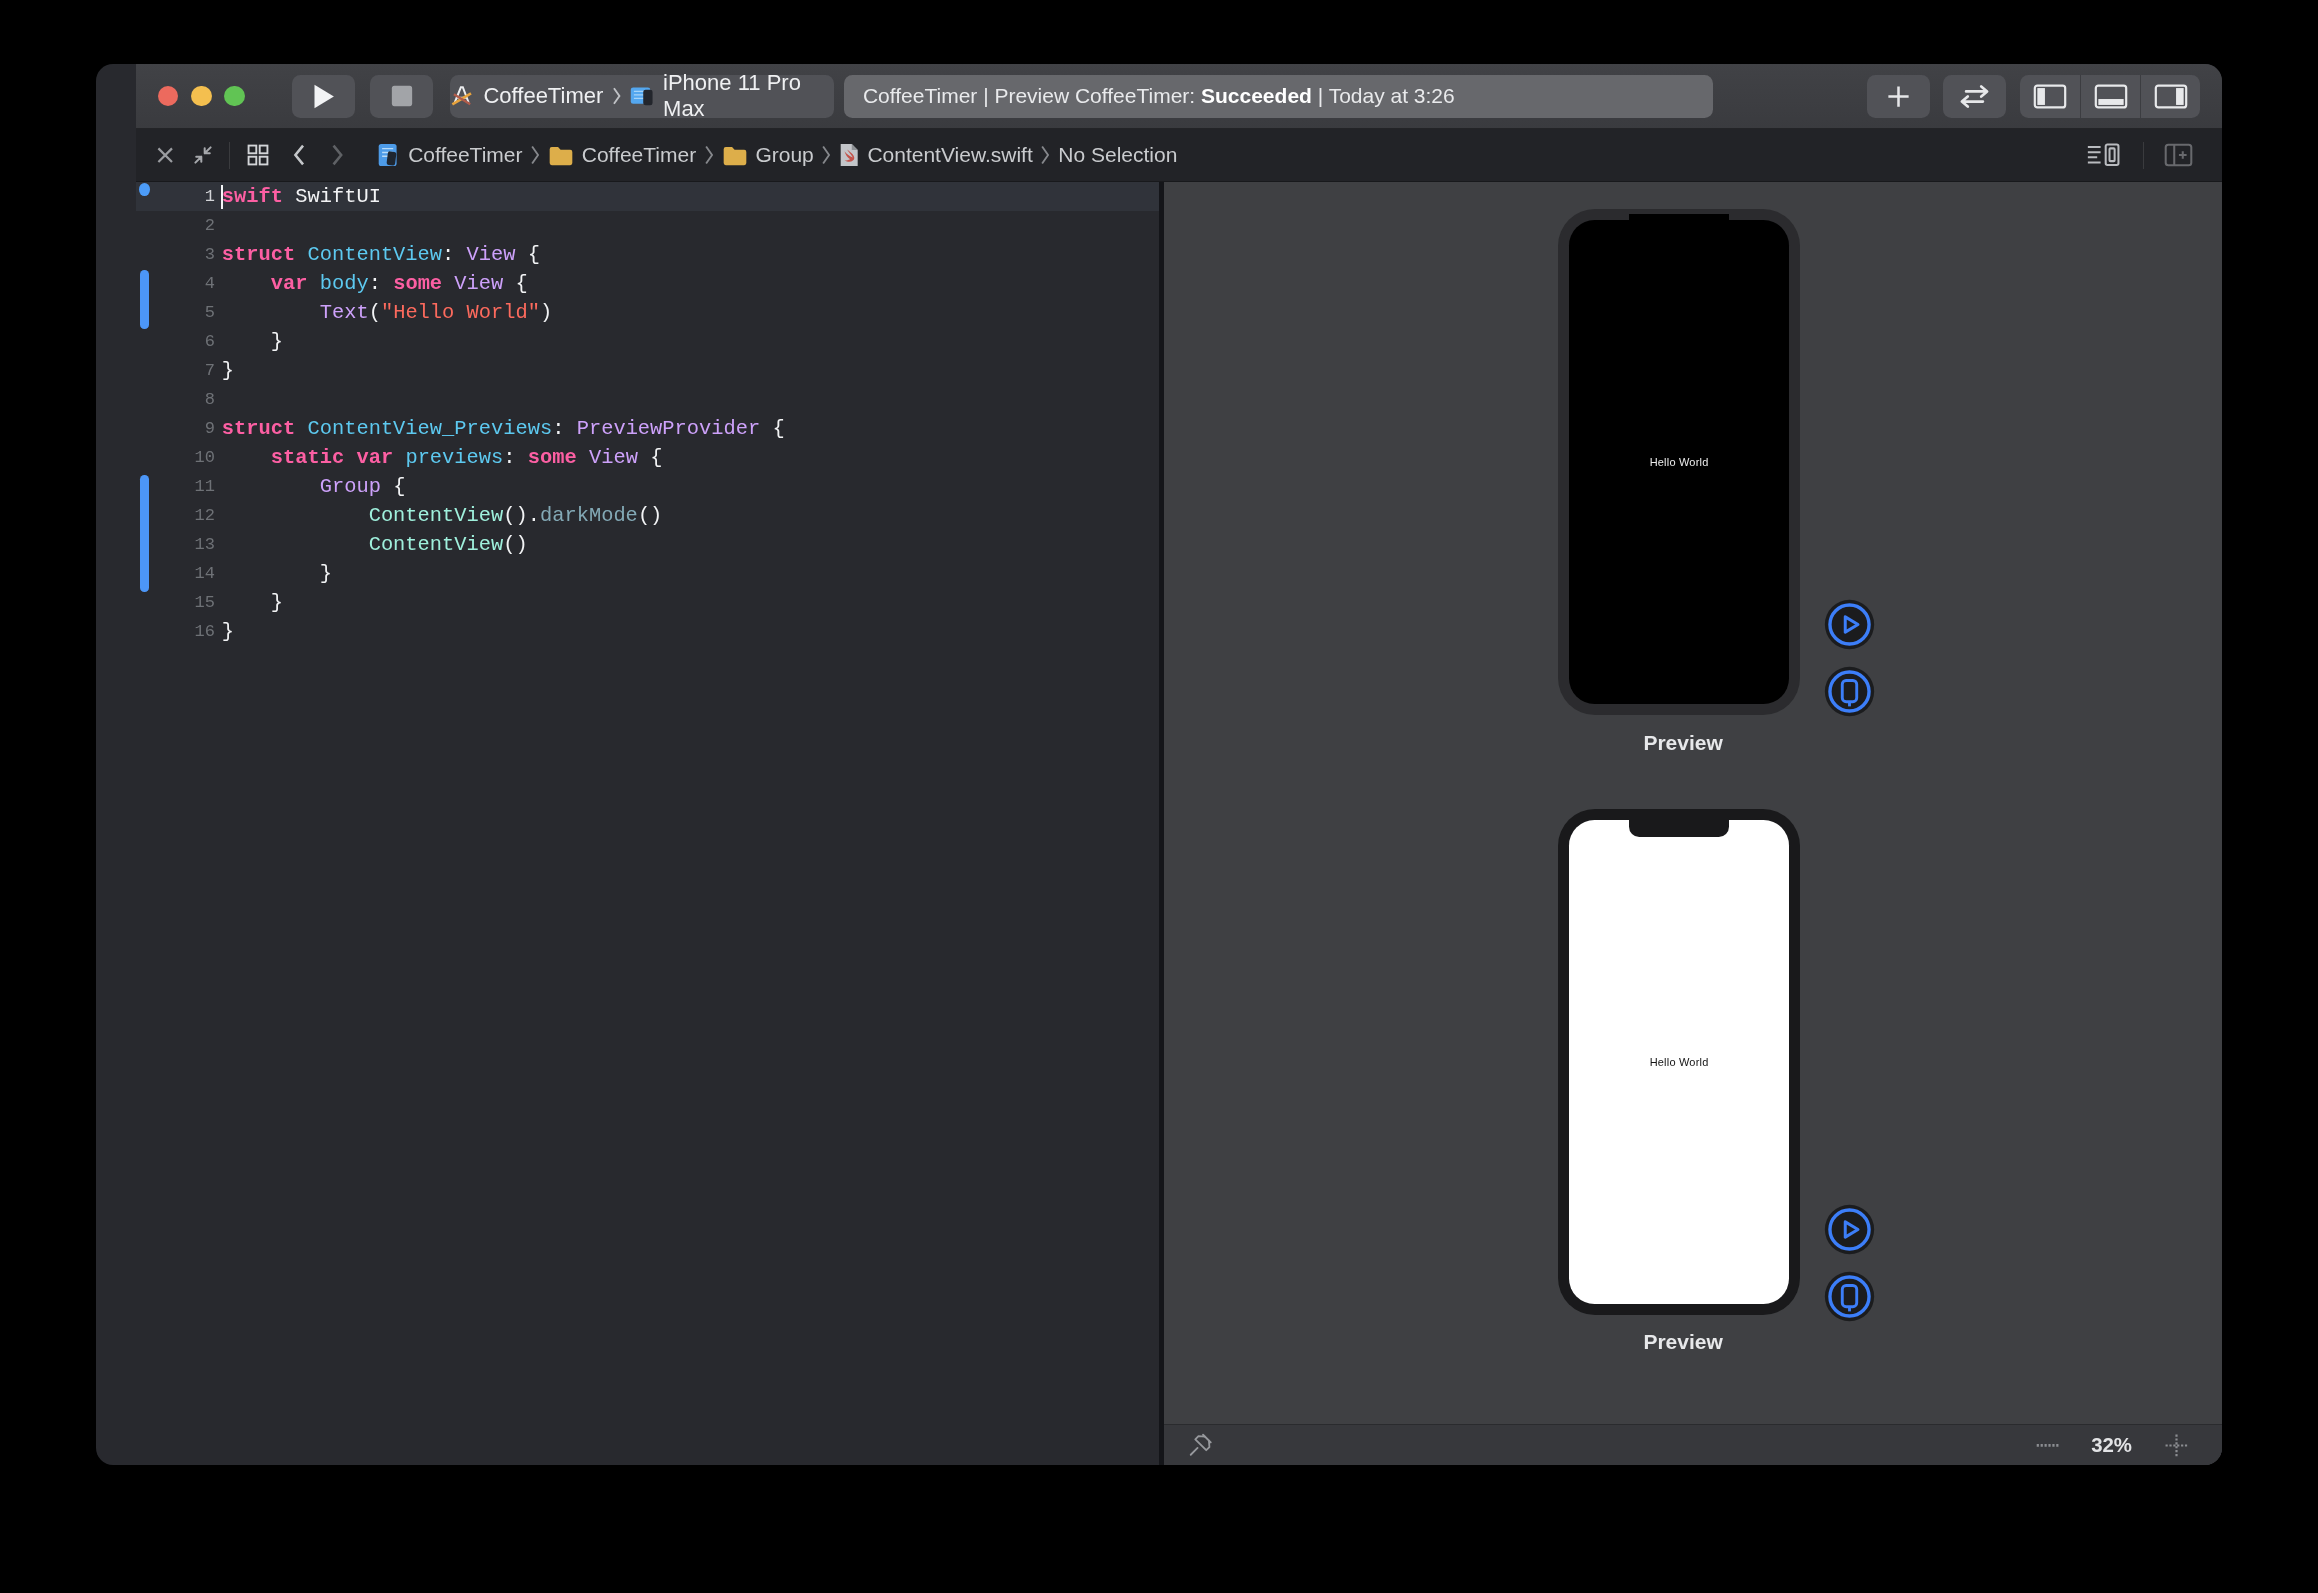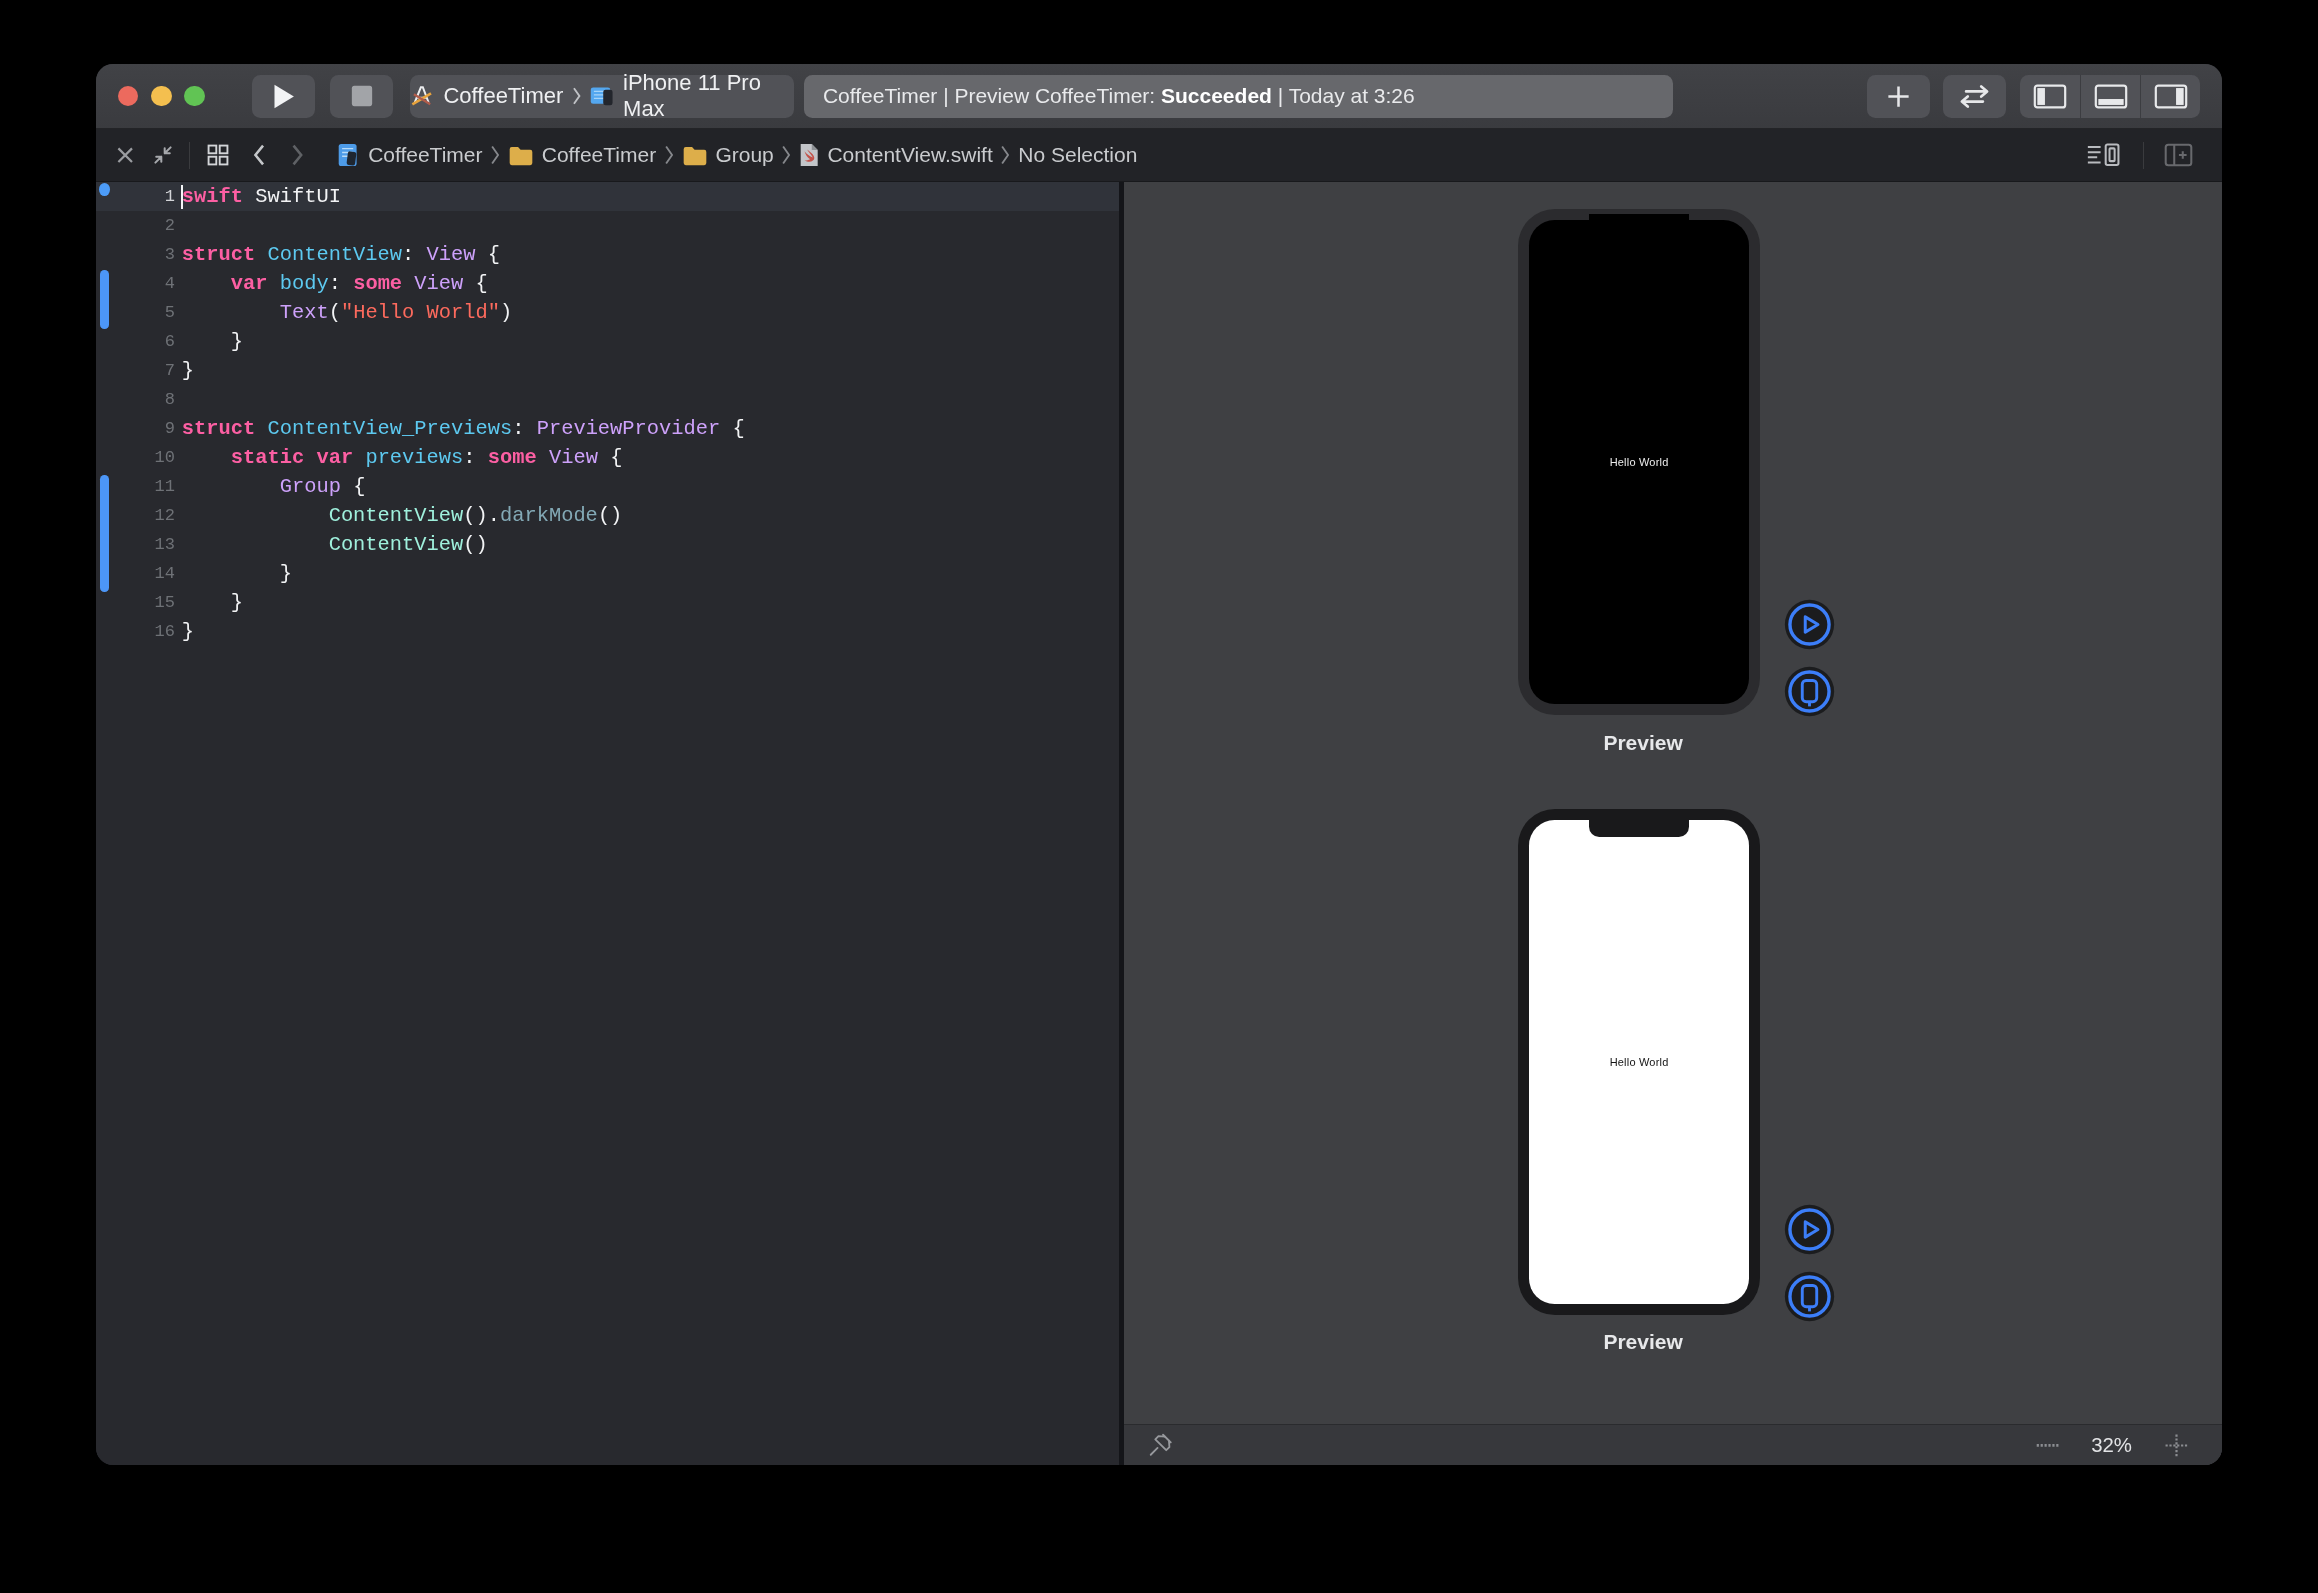--- a/index.html
+++ b/index.html
@@ -2,21 +2,21 @@
 <html style="font-size:13.6px"><head>
 <meta charset="utf-8">
 <style>
   html,body{margin:0;padding:0;background:#000;width:2319px;height:1594px;position:relative;
     font-family:"Liberation Sans",sans-serif;-webkit-font-smoothing:antialiased;}
   *{box-sizing:border-box;}
 
   
   .window{position:absolute;left:96px;top:64px;width:2126px;height:1401px;border-radius:17px;
     overflow:hidden;background:#28292E;display:flex;flex-direction:column;
-    box-shadow:0 29px 77px rgba(0,0,0,.6);}
+    box-shadow:0 29px 77px rgba(0,0,0,.6);padding-left:40px;}
 
   
   .toolbar{height:65px;flex:0 0 65px;background:linear-gradient(180deg,#414246,#3A3B3F);
     border-bottom:0.9px solid #232427;display:flex;align-items:center;padding:0 22px;}
   .lights{display:flex;gap:12.8px;align-items:center;}
   .light{width:20.4px;height:20.4px;border-radius:50%;}
   .light.red{background:#EC6A5E;}.light.yellow{background:#F4BF4F;}.light.green{background:#61C454;}
   .tb-btn{height:43px;border-radius:8.5px;background:#515257;display:flex;align-items:center;
     justify-content:center;flex:0 0 auto;}
   .run{width:63px;margin-left:47px;}
@@ -87,21 +87,21 @@
   .preview-label.l1{top:549px;}
   .preview-label.l2{top:1148px;}
   .pv-btn{position:absolute;left:660px;width:51px;height:51px;border-radius:50%;}
   .pv-btn.p1{top:417px;} .pv-btn.d1{top:484px;}
   .pv-btn.p2{top:1022px;} .pv-btn.d2{top:1089px;}
 
   
   .canvas-bar{position:absolute;left:0;right:0;bottom:0;height:41px;background:#37383C;
     border-top:0.9px solid #2A2B2E;display:flex;align-items:center;padding:0 32px 0 24px;}
   .zoom-cluster{margin-left:auto;display:flex;align-items:center;gap:31px;}
-  .zoom-level{color:#E2E3E5;font-size:20.4px;font-weight:400;}
+  .zoom-level{color:#E2E3E5;font-size:20.4px;font-weight:700;}
 </style>
 </head>
 <body>
 
 <div class="window">
 
   <div class="toolbar">
     <div class="lights">
       <div class="light red"></div>
       <div class="light yellow"></div>

